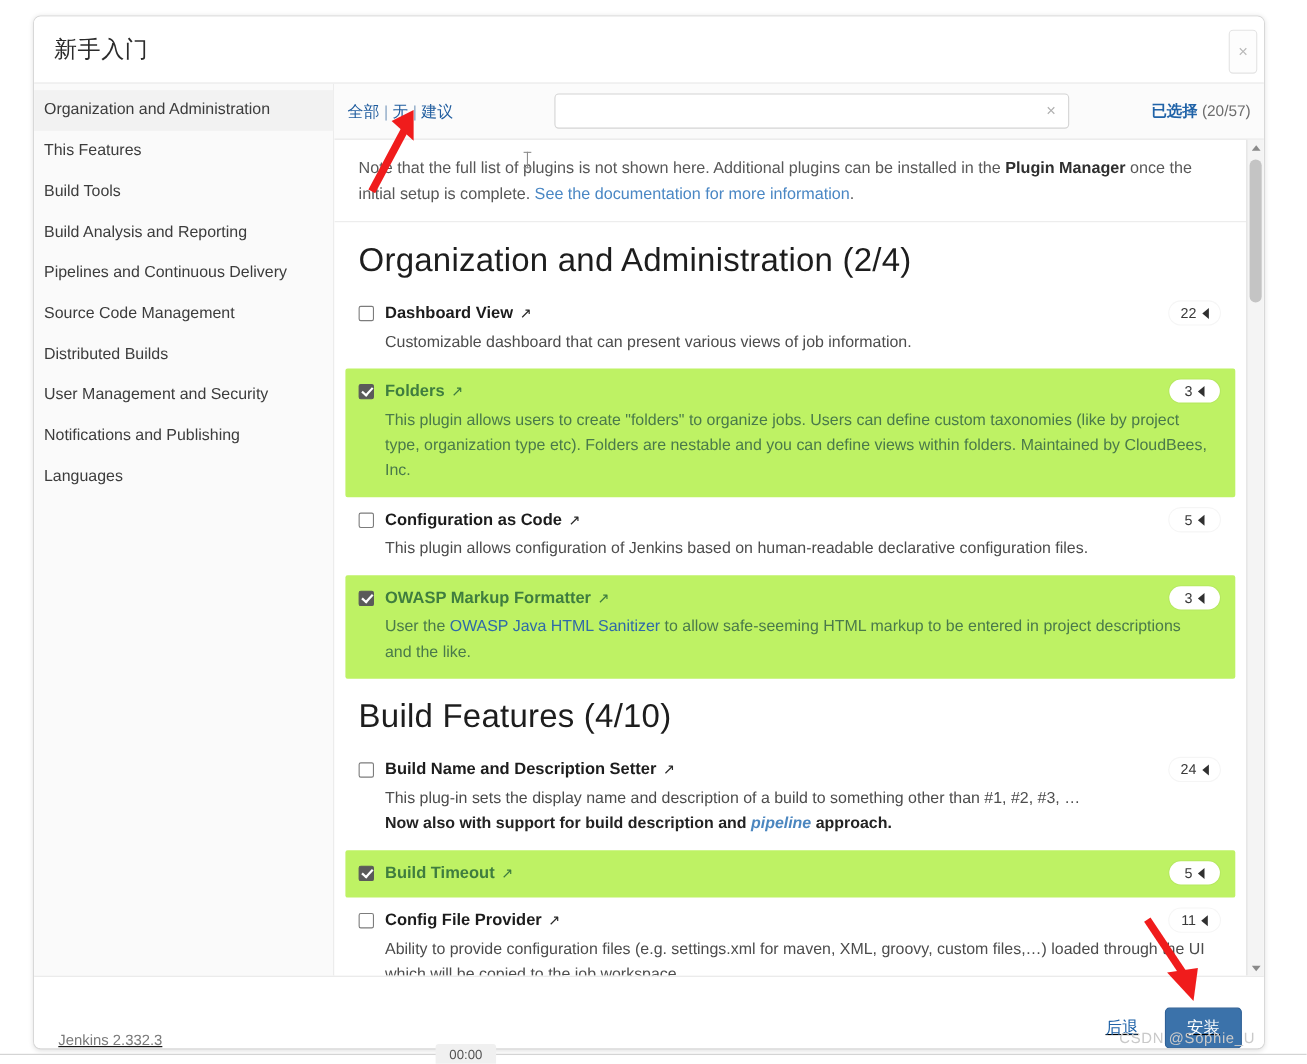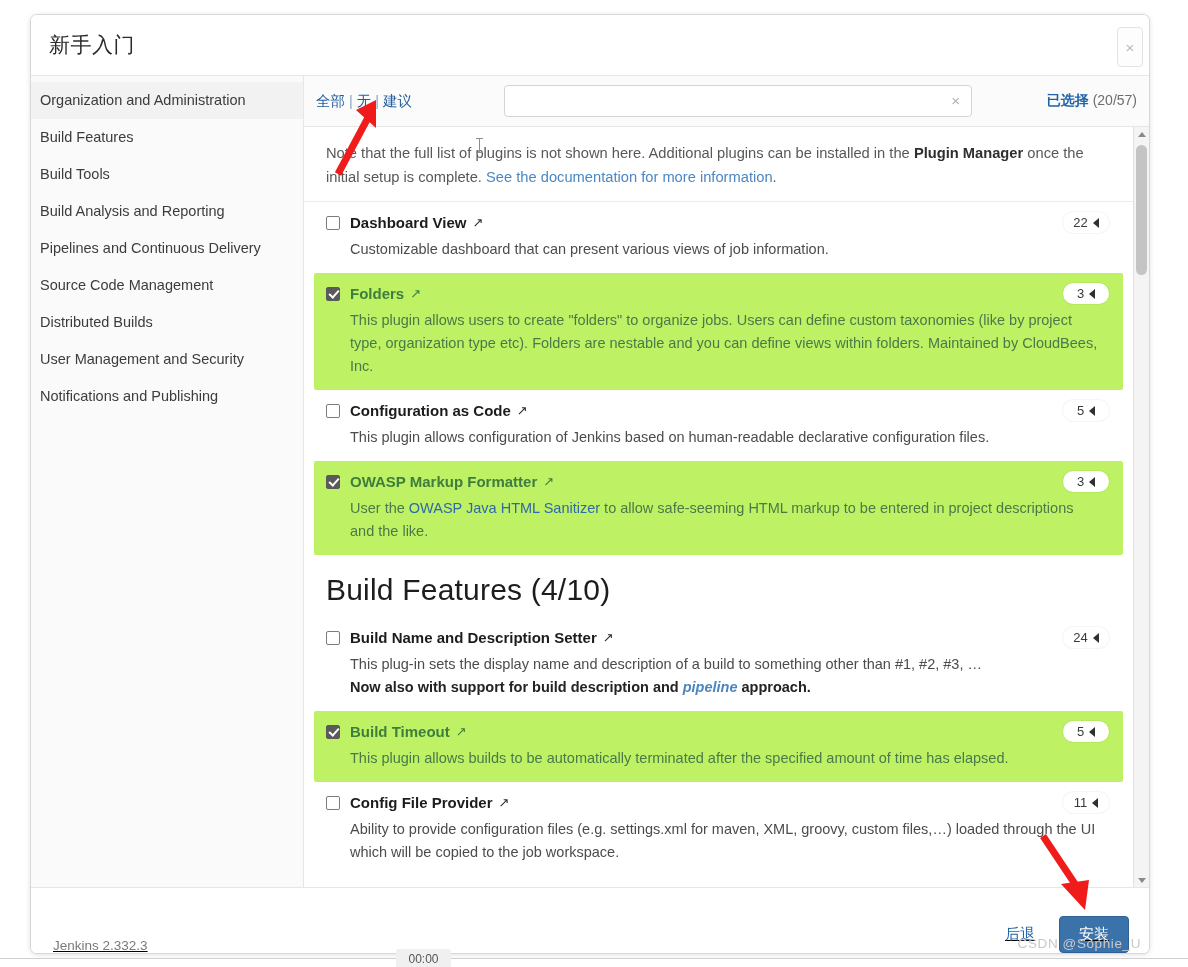--- a/index.html
+++ b/index.html
@@ -398,28 +398,29 @@
 
     <div class="titlebar">
       <div class="title-text">新手入门</div>
       <div class="close-btn">×</div>
     </div>
 
     <div class="body-split">
 
       <div class="sidebar">
         <div class="side-item active">Organization and Administration</div>
-        <div class="side-item">Build Features</div>
+        <div class="side-item">This Features</div>
         <div class="side-item">Build Tools</div>
         <div class="side-item">Build Analysis and Reporting</div>
         <div class="side-item">Pipelines and Continuous Delivery</div>
         <div class="side-item">Source Code Management</div>
         <div class="side-item">Distributed Builds</div>
         <div class="side-item">User Management and Security</div>
         <div class="side-item">Notifications and Publishing</div>
+        <div class="side-item">Languages</div>
       </div>
 
       <div class="right">
 
         <div class="filterbar">
           <div class="sel-links">
             <a>全部</a><span class="sep">|</span><a>无</a><span class="sep">|</span><a>建议</a>
           </div>
           <div class="searchwrap">
             <input type="text" value="" style="">
@@ -431,20 +432,21 @@
           </div>
         </div>
 
         <div class="scrollarea">
           <div class="scrollinner">
 
             <div class="note">
               <span>Note that the full list of plugins is not shown here. Additional plugins can be installed in the </span><b>Plugin Manager</b><span> once the initial setup is complete. </span><a>See the documentation for more information</a><span>.</span>
             </div>
 
+            <h2 class="cat-head">Organization and Administration (2/4)</h2>
 
             <div class="plugin">
               <div class="plugin-row">
                 <span class="cb"></span>
                 <span class="pname">Dashboard View</span>
                 <span class="ext-icon">↗</span>
                 <span class="badge">
                     <span>22</span>
                     <span class="tri"></span>
                   </span>
@@ -514,21 +516,20 @@
             <div class="plugin sel">
               <div class="plugin-row">
                 <span class="cb checked"></span>
                 <span class="pname">Build Timeout</span>
                 <span class="ext-icon">↗</span>
                 <span class="badge">
                     <span>5</span>
                     <span class="tri"></span>
                   </span>
               </div>
-              <div class="pdesc">This plugin allows builds to be automatically terminated after the specified amount of time has elapsed.</div>
             </div>
 
             <div class="plugin">
               <div class="plugin-row">
                 <span class="cb"></span>
                 <span class="pname">Config File Provider</span>
                 <span class="ext-icon">↗</span>
                 <span class="badge">
                     <span>11</span>
                     <span class="tri"></span>

